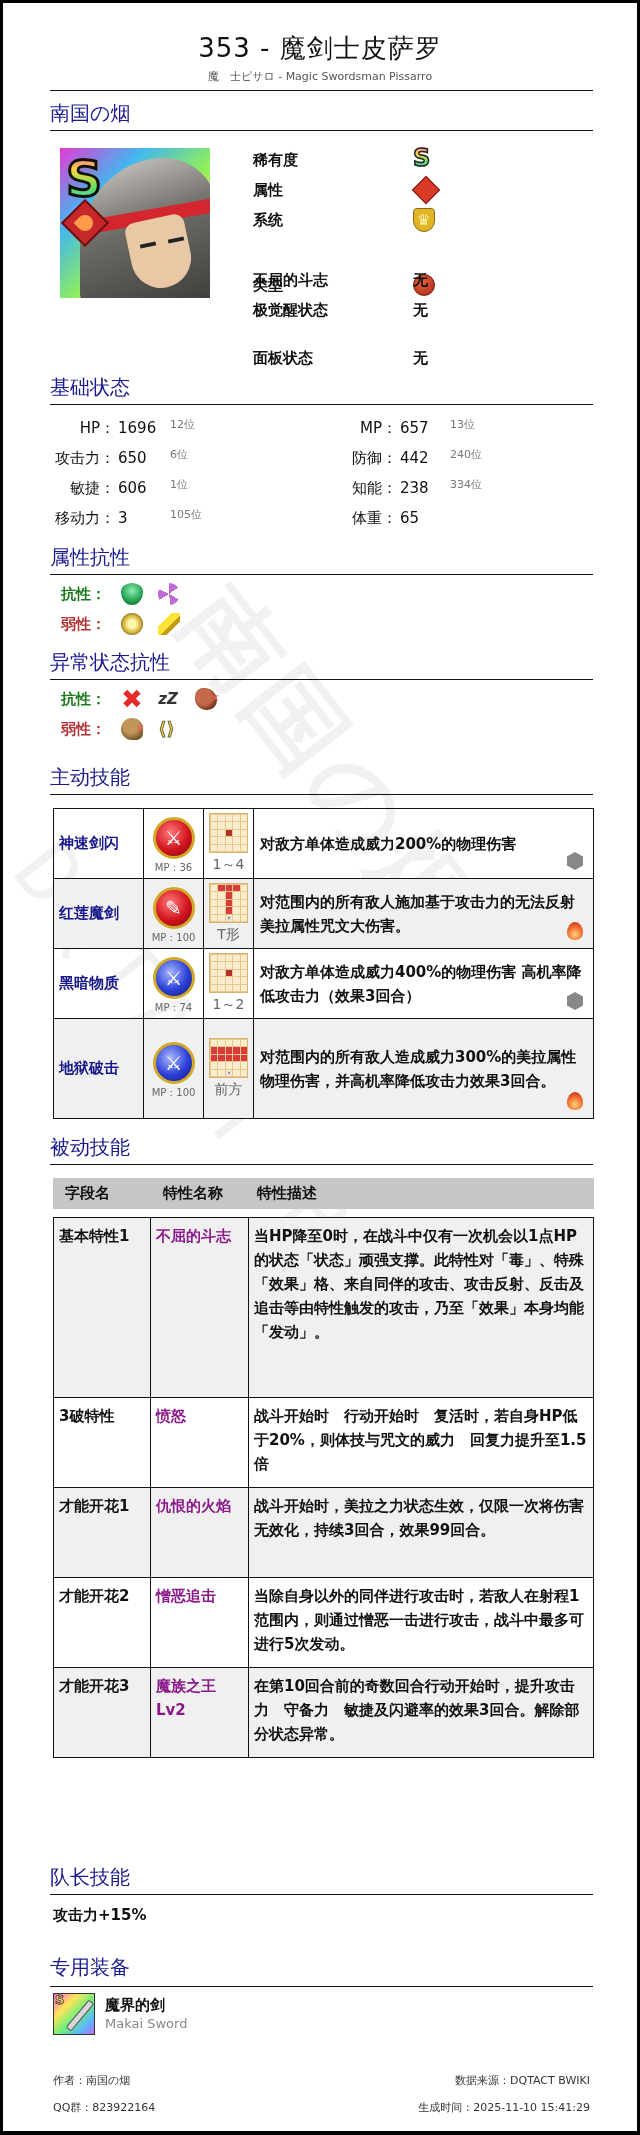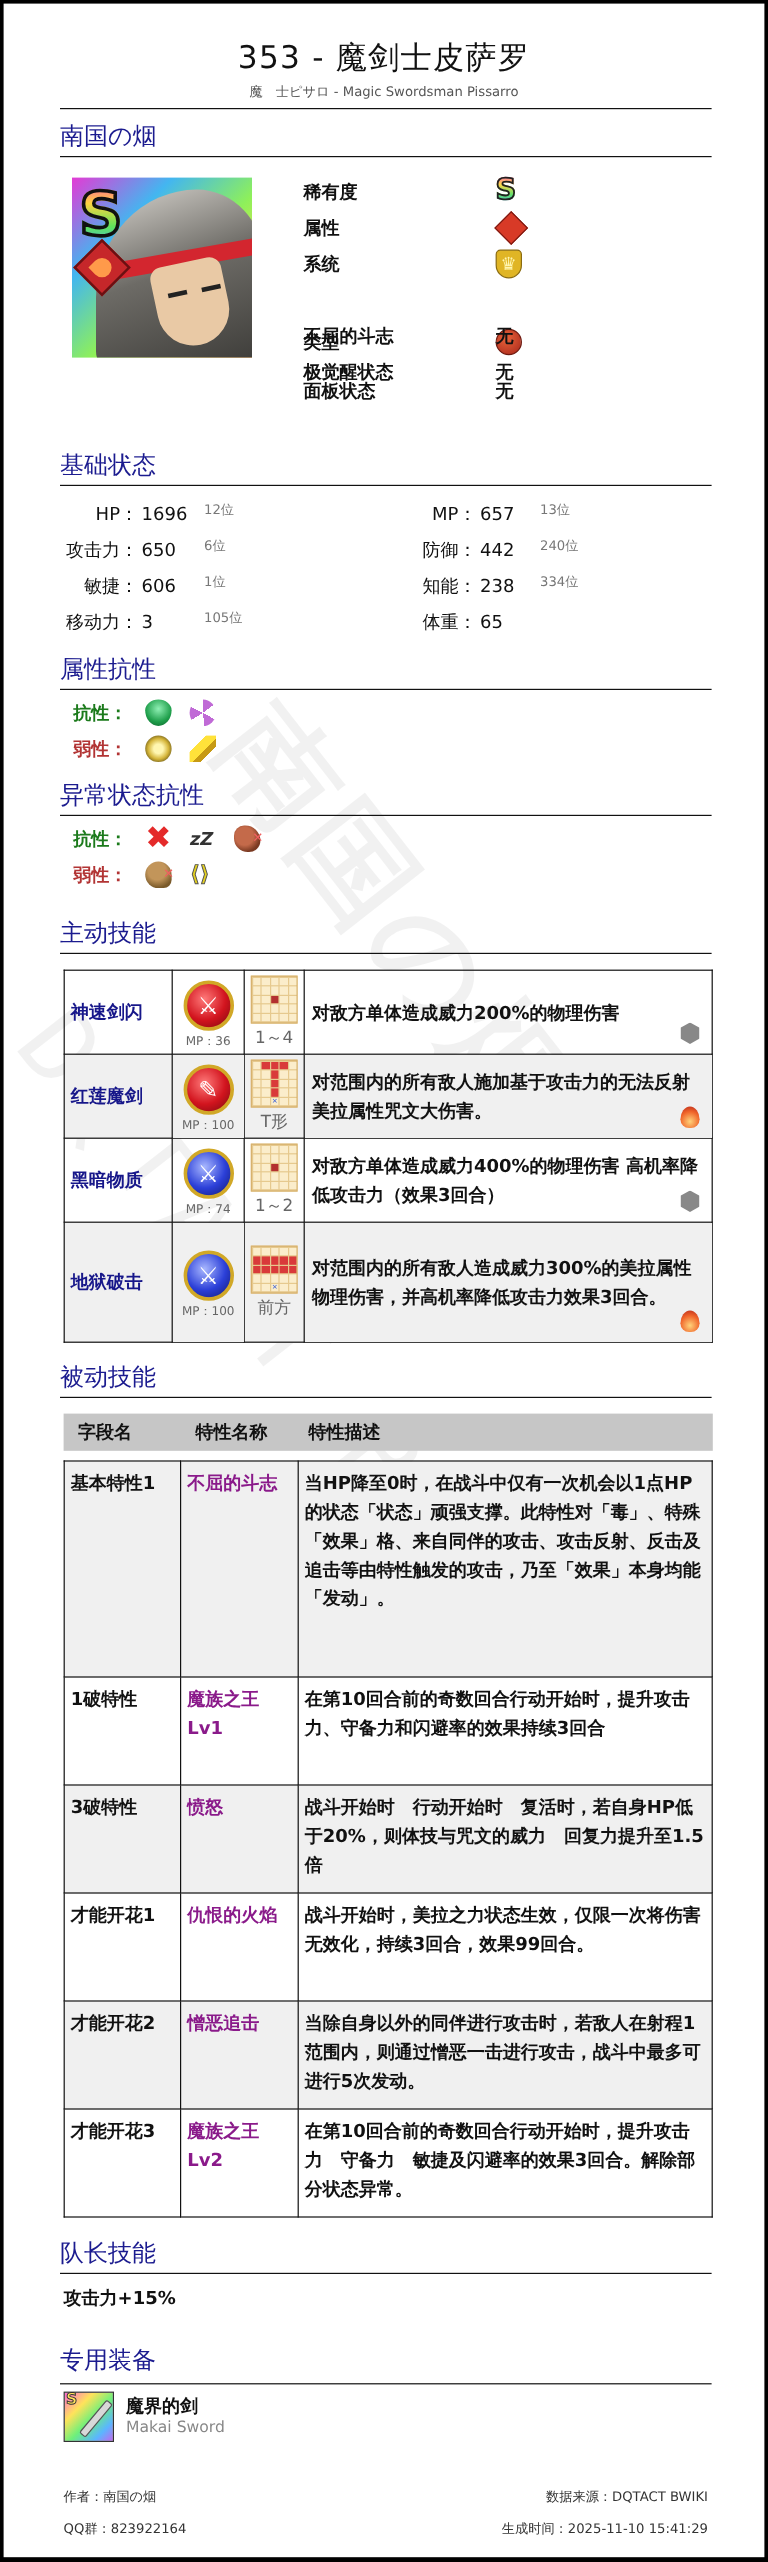--- a/index.html
+++ b/index.html
@@ -146,21 +146,21 @@
       <span class="val"><span class="ico-type"></span></span>
     </div>
     <div class="info-row" style="top:262px;">
       <span class="lbl">不屈的斗志</span>
       <span class="val">无</span>
     </div>
     <div class="info-row" style="top:292px;">
       <span class="lbl">极觉醒状态</span>
       <span class="val">无</span>
     </div>
-    <div class="info-row" style="top:308px;">
+    <div class="info-row" style="top:340px;">
       <span class="lbl">面板状态</span>
       <span class="val">无</span>
     </div>
 
     <div class="section-title" style="top:370px;">基础状态</div>
 
     <div class="stat" style="left:40px;width:72px;top:410px;">
         <span class="lbl">HP：</span>
       </div>
     <div class="stat-val" style="left:115px;top:410px;">1696</div>
@@ -428,25 +428,20 @@
     </div>
 
     <table class="passive">
       <tbody>
           <tr style="height:180px;">
         <td class="pc1">基本特性1</td>
         <td class="pc2">不屈的斗志</td>
         <td>当HP降至0时，在战斗中仅有一次机会以1点HP的状态「状态」顽强支撑。此特性对「毒」、特殊「效果」格、来自同伴的攻击、攻击反射、反击及追击等由特性触发的攻击，乃至「效果」本身均能「发动」。</td>
       </tr>
       <tr style="height:90px;">
-        <td class="pc1">1破特性</td>
-        <td class="pc2">魔族之王Lv1</td>
-        <td>在第10回合前的奇数回合行动开始时，提升攻击力、守备力和闪避率的效果持续3回合</td>
-      </tr>
-      <tr style="height:90px;">
         <td class="pc1">3破特性</td>
         <td class="pc2">愤怒</td>
         <td>战斗开始时　行动开始时　复活时，若自身HP低于20%，则体技与咒文的威力　回复力提升至1.5倍</td>
       </tr>
       <tr style="height:90px;">
         <td class="pc1">才能开花1</td>
         <td class="pc2">仇恨的火焰</td>
         <td>战斗开始时，美拉之力状态生效，仅限一次将伤害无效化，持续3回合，效果99回合。</td>
       </tr>
       <tr style="height:90px;">

